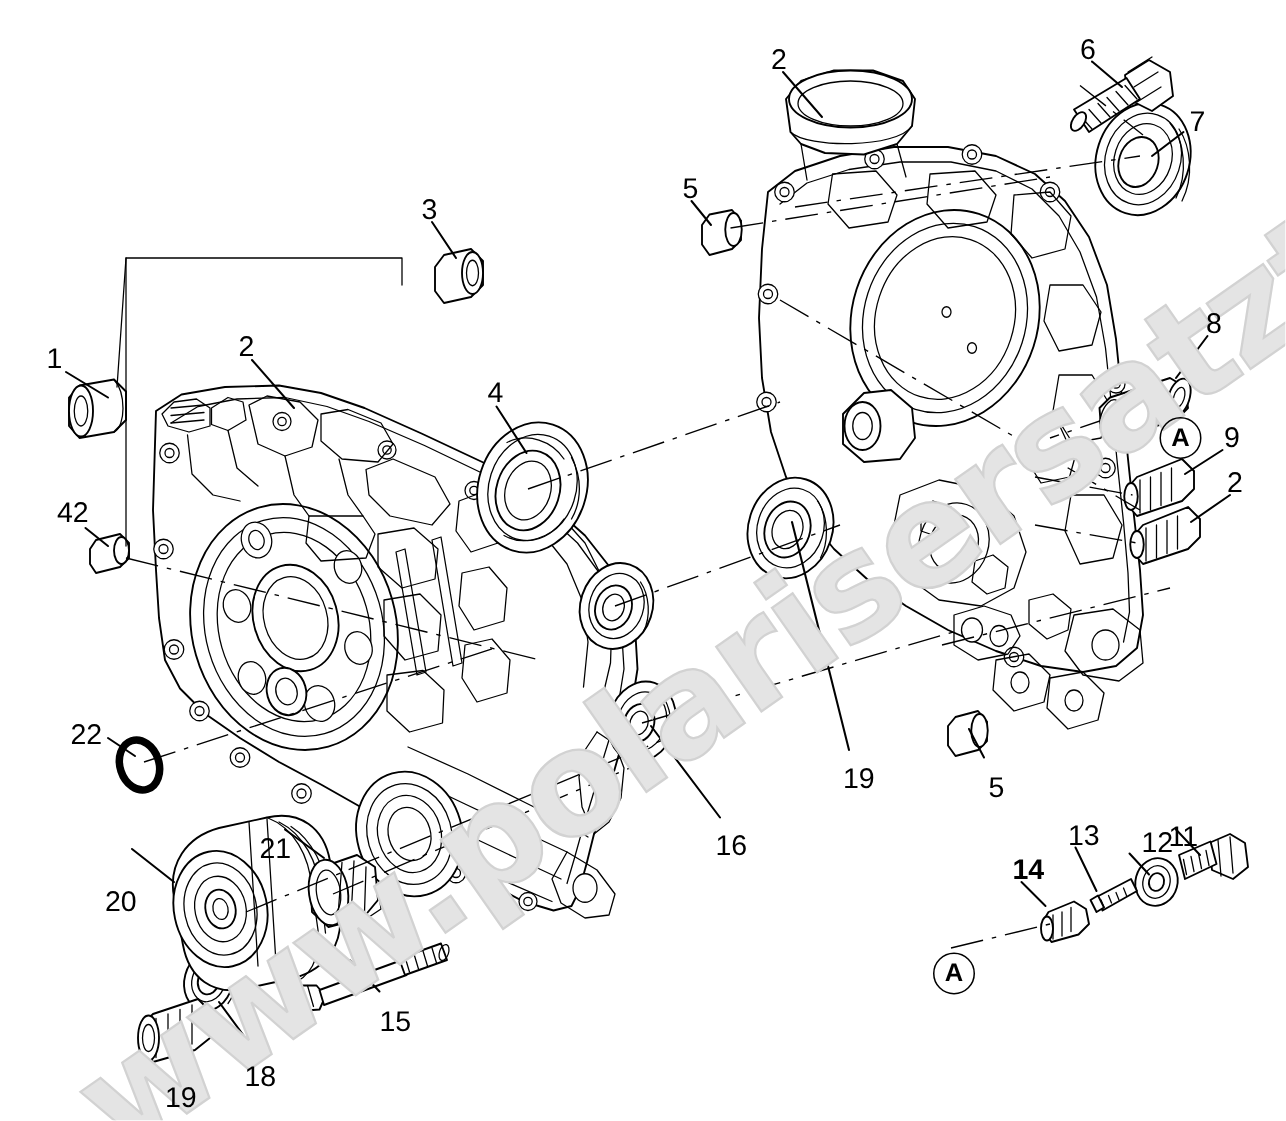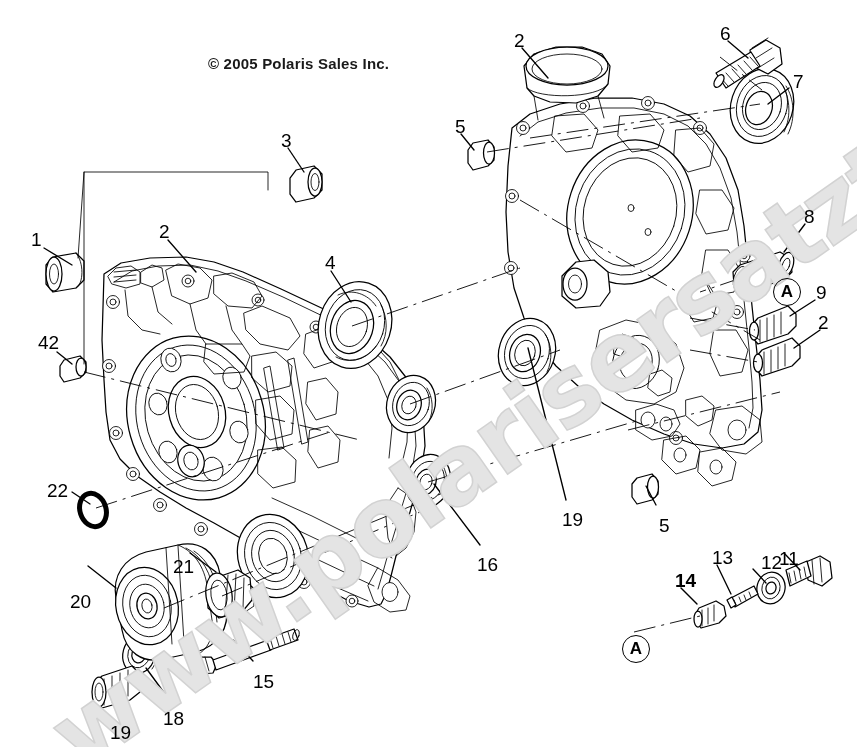--- a/index.html
+++ b/index.html
@@ -500,21 +500,20 @@
         <path class="lead" d="M753,569 L766,583"></path>
         <path class="lead" d="M717,565 L731,594"></path>
         <path class="lead" d="M681,588 L697,604"></path>
       </g>
   </svg>
 
   <div id="watermark-layer">
     <div id="watermark-text">www.polarisersatzteile.de</div>
   </div>
 
-  <div id="copyright">© 2005 Polaris Sales Inc.</div>
 
   <div id="callout-layer">
       <div class="callout" style="left: 31px; top: 230px;">1</div>
       <div class="callout" style="left: 159px; top: 222px;">2</div>
       <div class="callout" style="left: 281px; top: 131px;">3</div>
       <div class="callout" style="left: 325px; top: 253px;">4</div>
       <div class="callout" style="left: 38px; top: 333px;">42</div>
       <div class="callout" style="left: 47px; top: 481px;">22</div>
       <div class="callout" style="left: 70px; top: 560px; margin-top: 32px;">20</div>
       <div class="callout" style="left: 173px; top: 541px; margin-top: 16px;">21</div>

